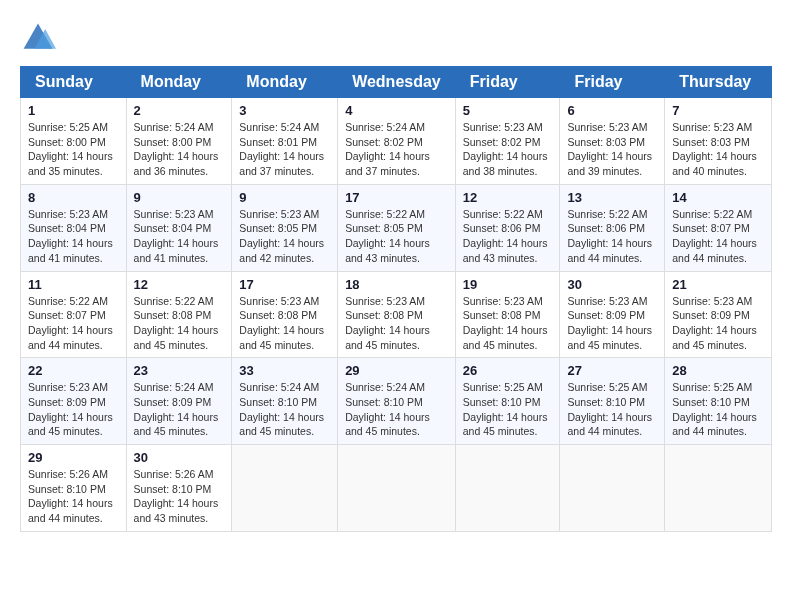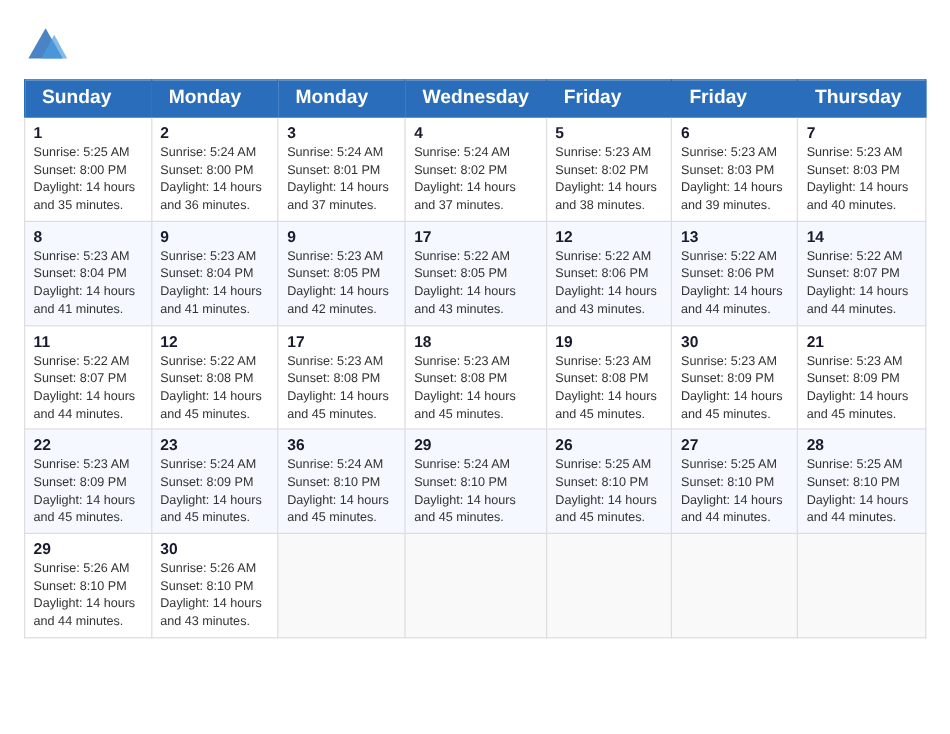--- a/index.html
+++ b/index.html
@@ -219,21 +219,21 @@
       <tr>
         <td>
         <span class="day-number">22</span>
         <span class="day-info">Sunrise: 5:23 AM<br>Sunset: 8:09 PM<br>Daylight: 14 hours and 45 minutes.</span>
       </td>
         <td>
         <span class="day-number">23</span>
         <span class="day-info">Sunrise: 5:24 AM<br>Sunset: 8:09 PM<br>Daylight: 14 hours and 45 minutes.</span>
       </td>
         <td>
-        <span class="day-number">36</span>
+        <span class="day-number">33</span>
         <span class="day-info">Sunrise: 5:24 AM<br>Sunset: 8:10 PM<br>Daylight: 14 hours and 45 minutes.</span>
       </td>
         <td>
         <span class="day-number">29</span>
         <span class="day-info">Sunrise: 5:24 AM<br>Sunset: 8:10 PM<br>Daylight: 14 hours and 45 minutes.</span>
       </td>
         <td>
         <span class="day-number">26</span>
         <span class="day-info">Sunrise: 5:25 AM<br>Sunset: 8:10 PM<br>Daylight: 14 hours and 45 minutes.</span>
       </td>

